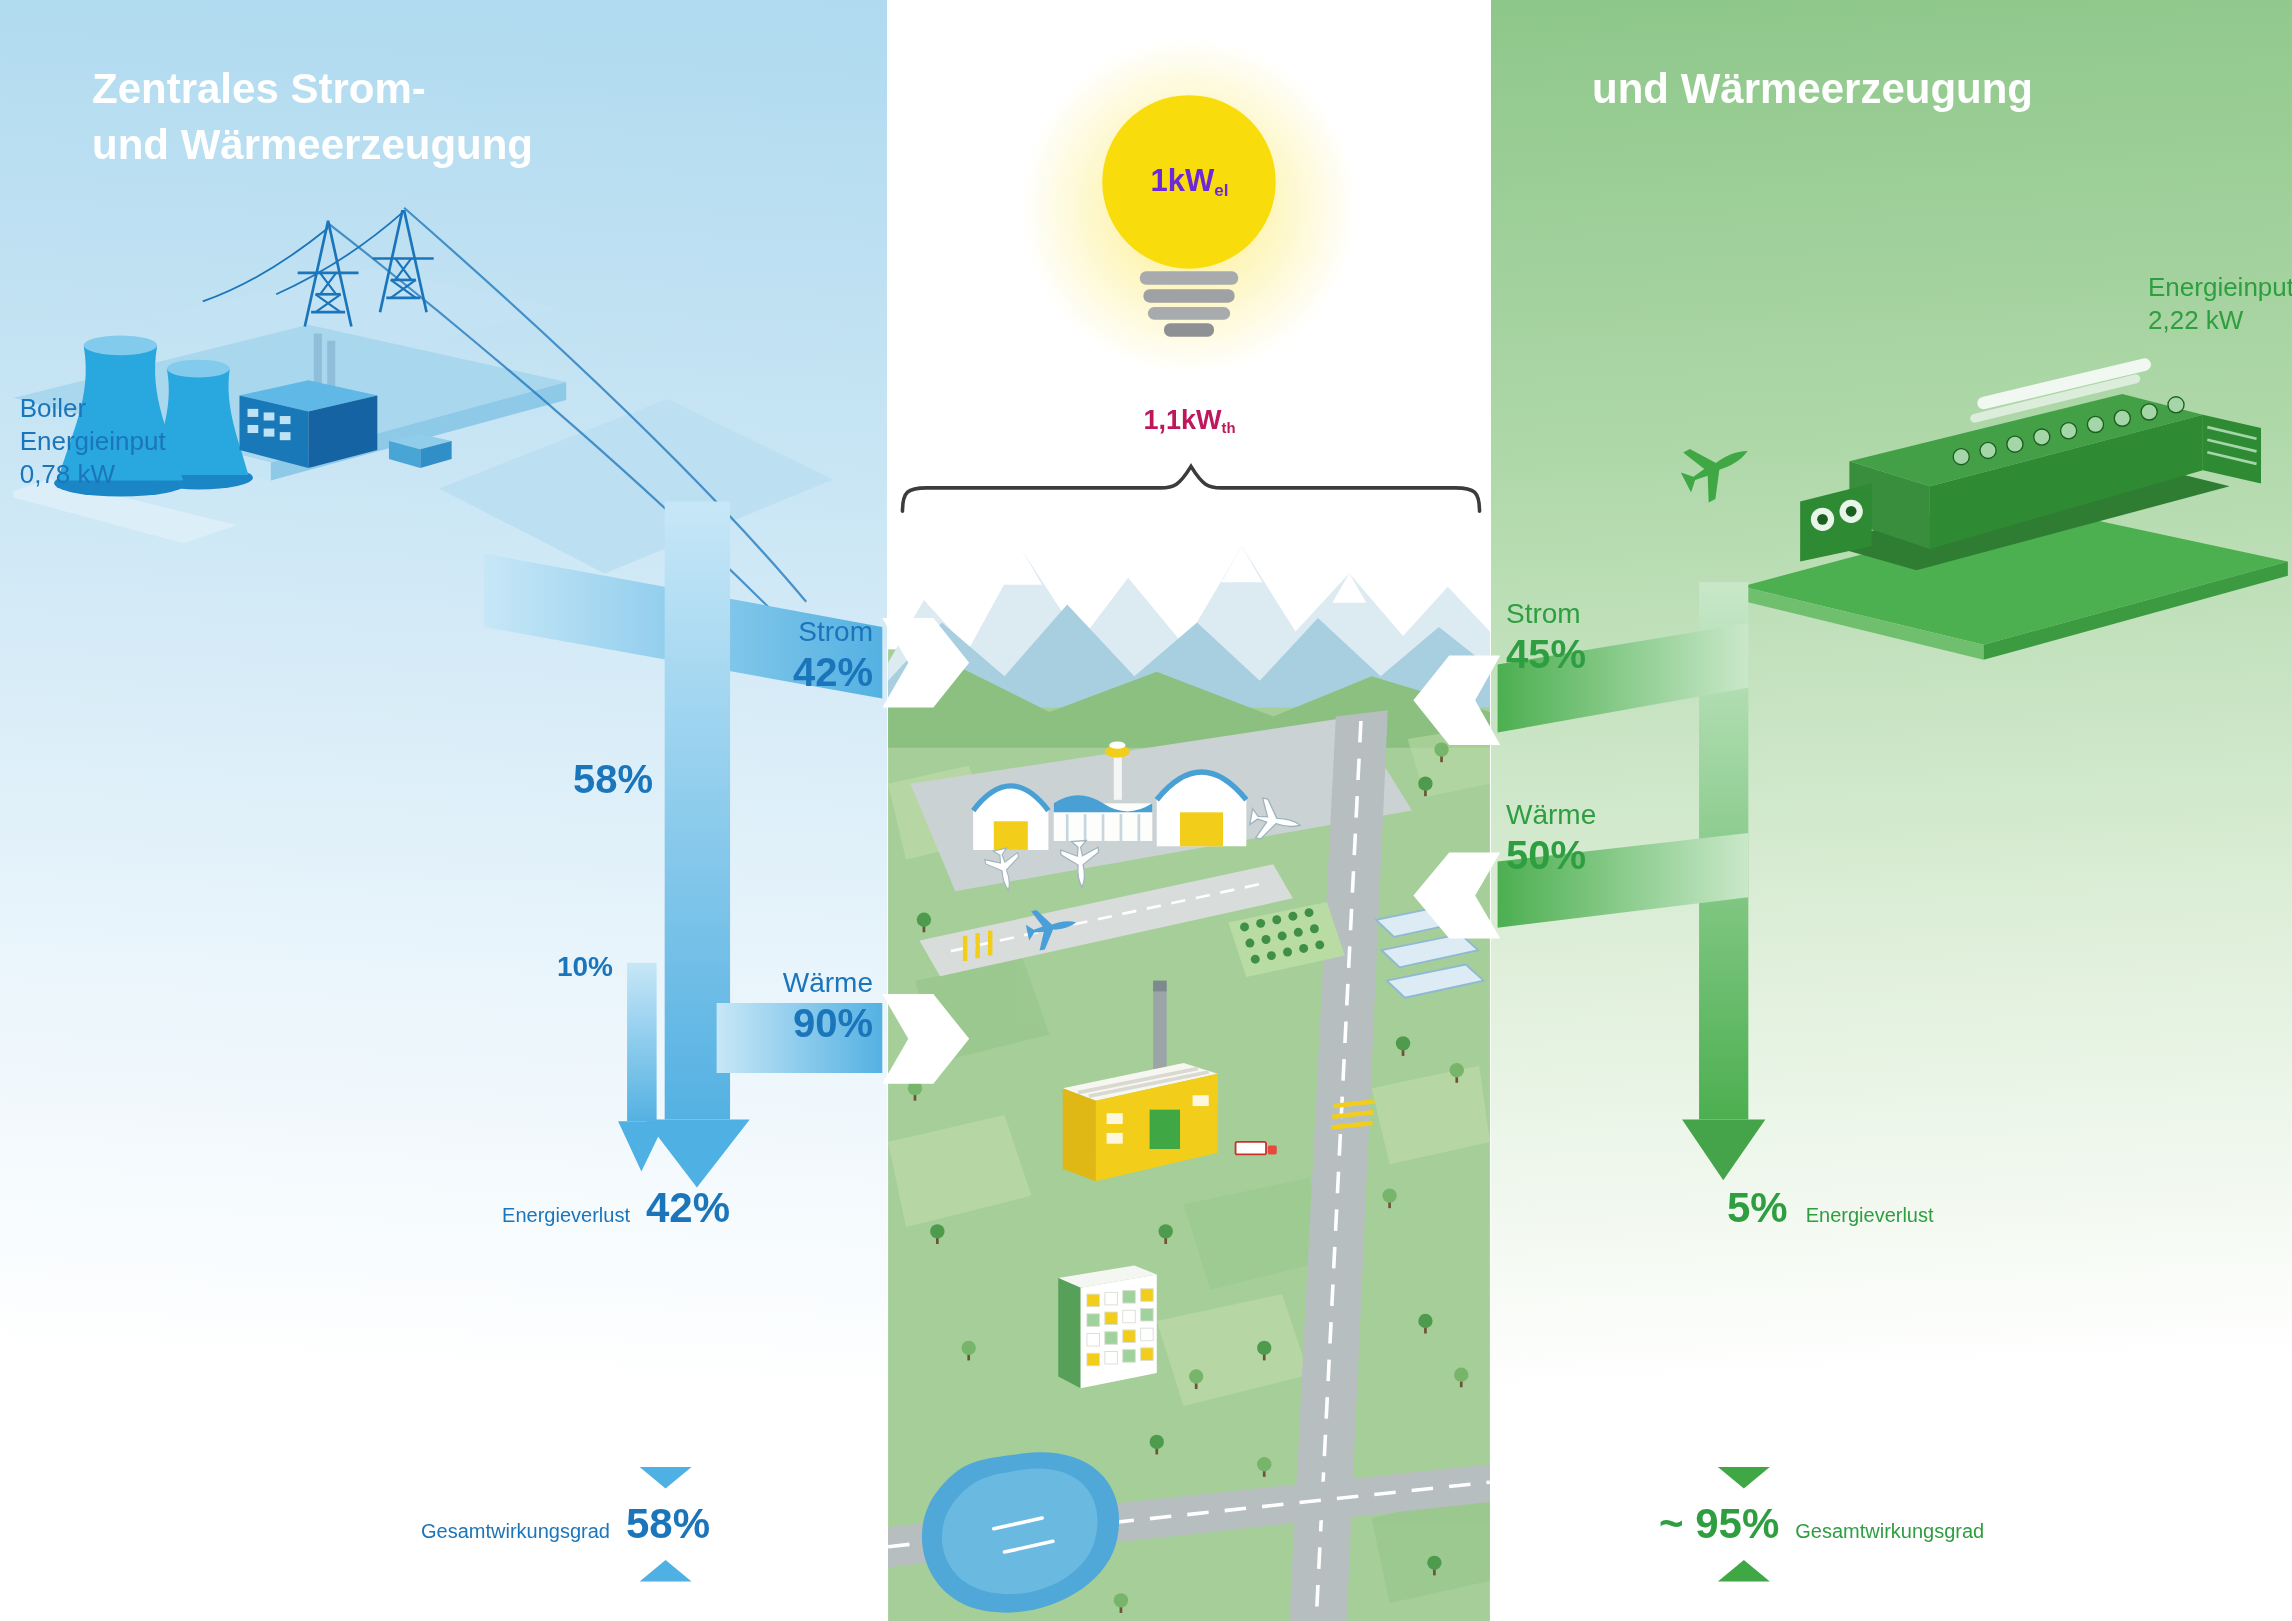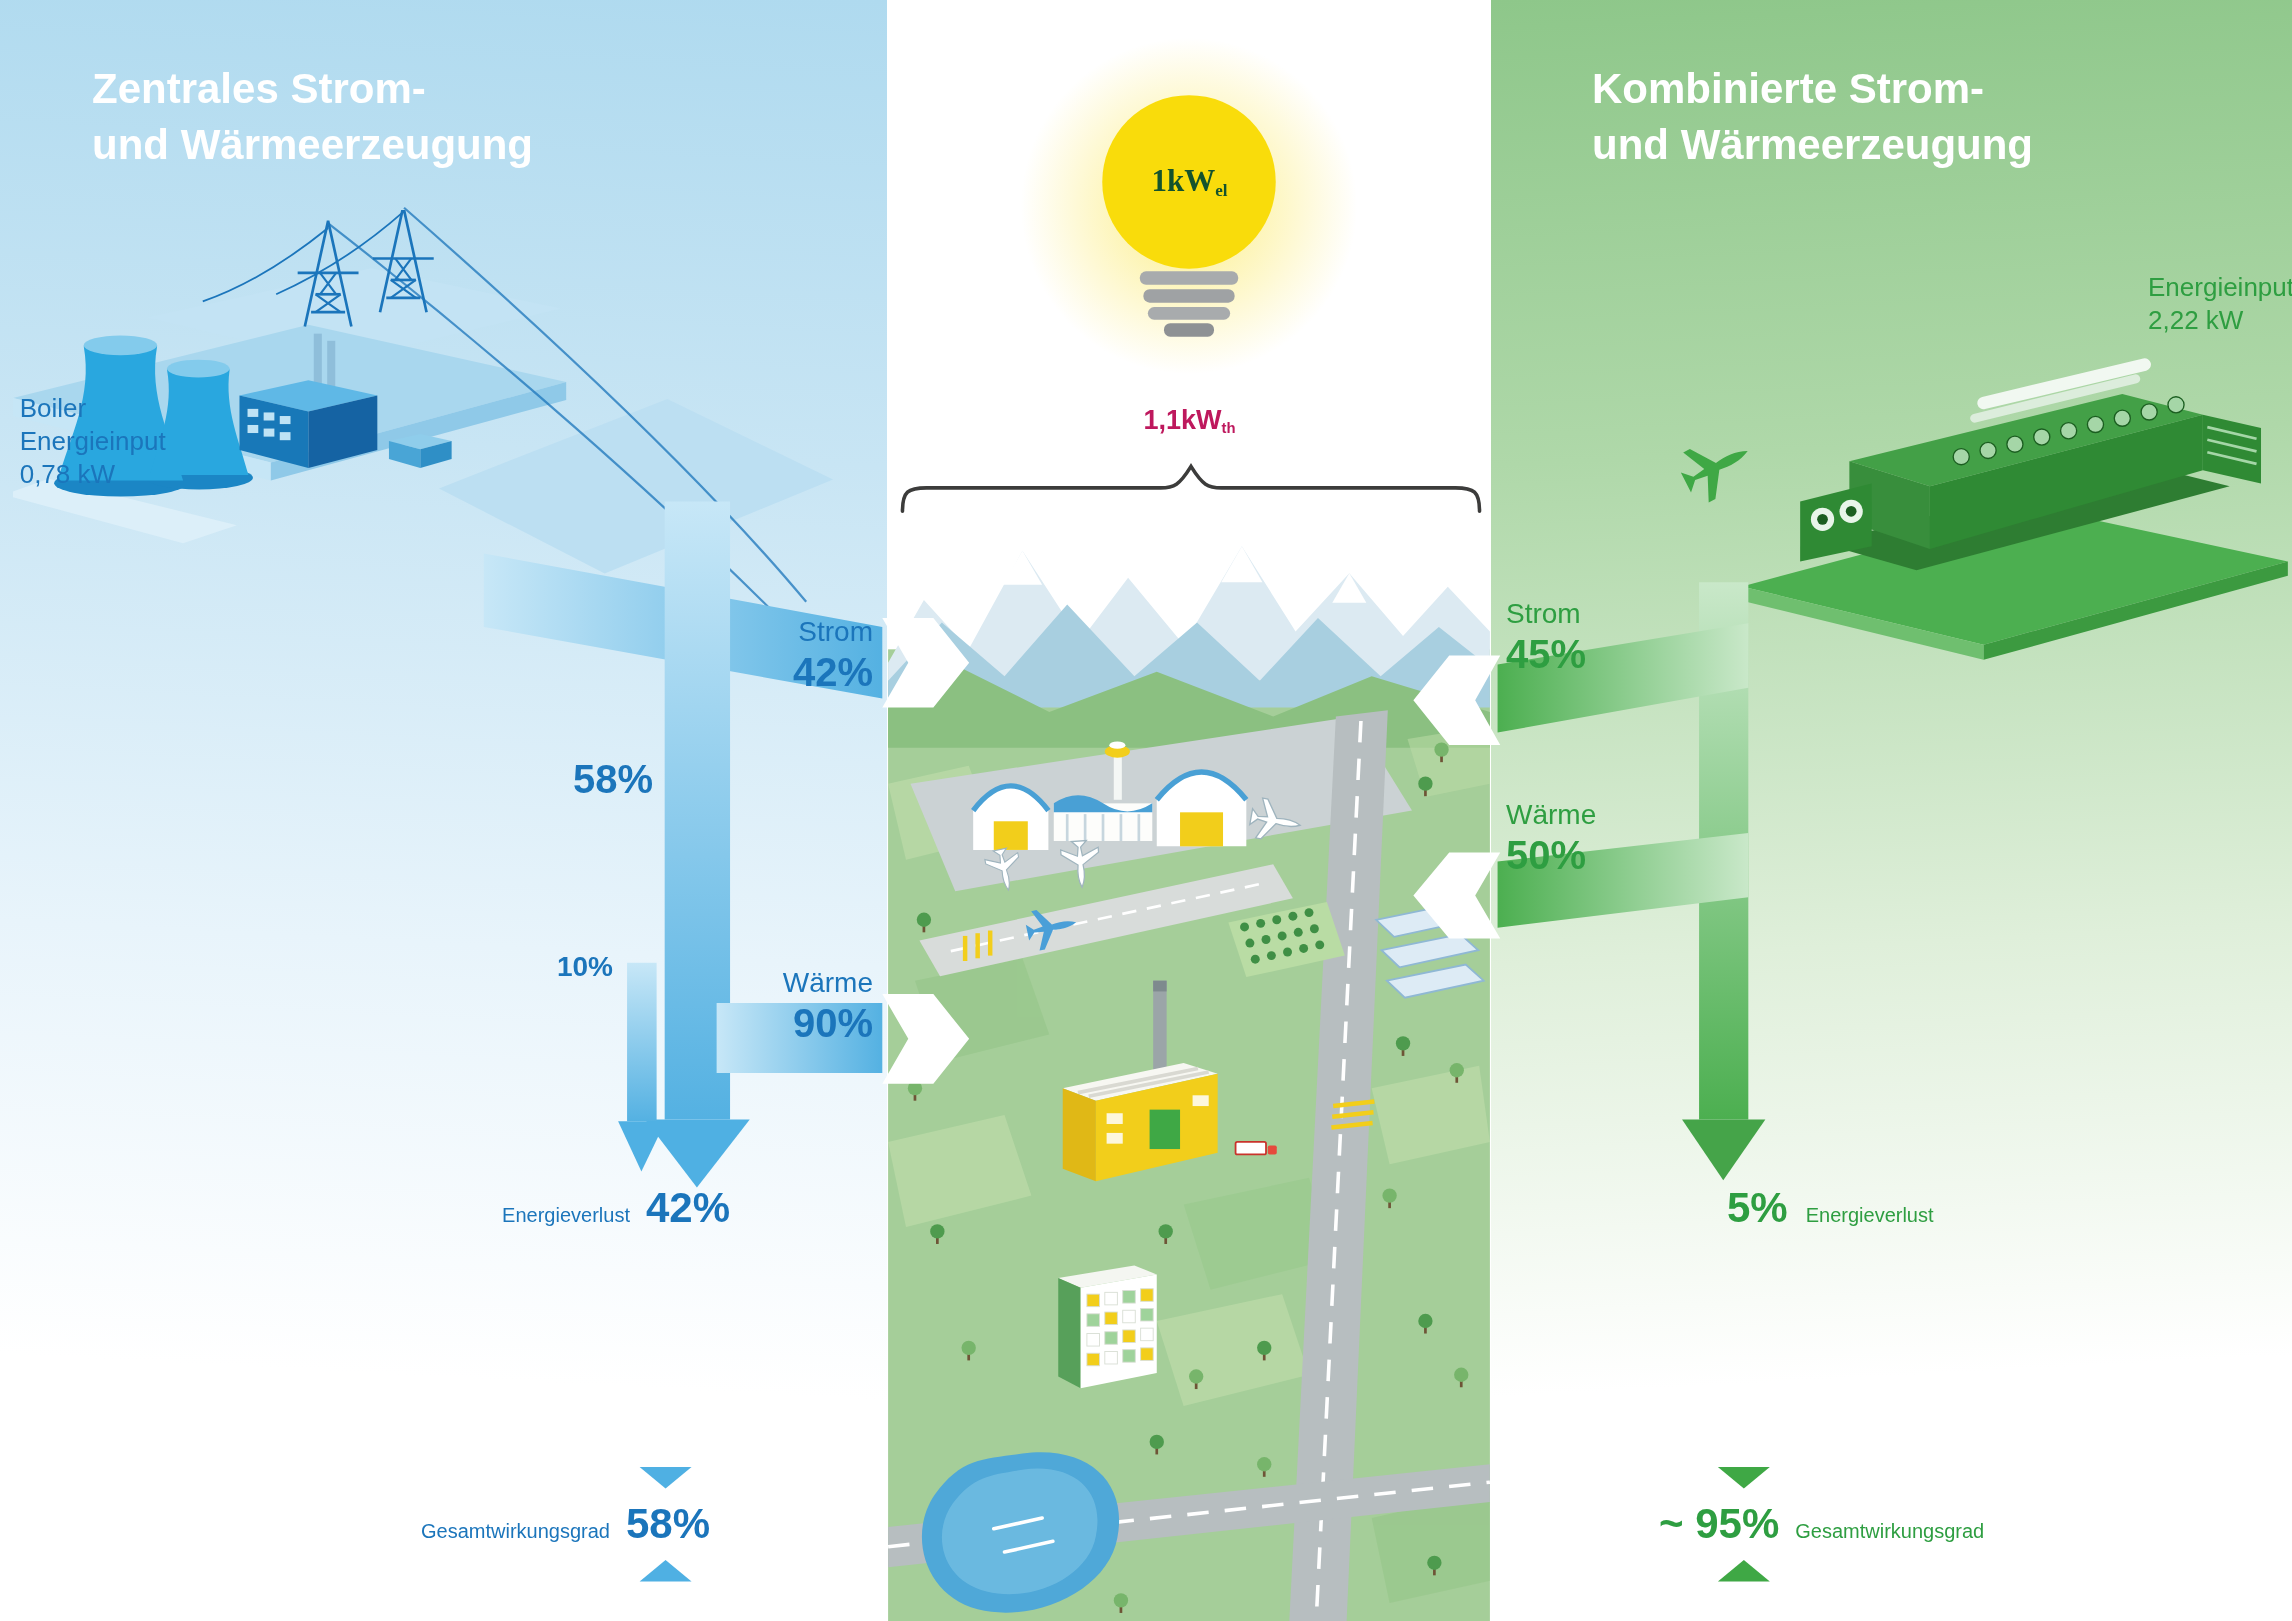--- a/index.html
+++ b/index.html
@@ -24,21 +24,21 @@
   .flow-label .val{font-size:40px;font-weight:bold;display:block;margin-top:1.8px;}
   .ralign{text-align:right;}
   .row{position:absolute;display:flex;align-items:baseline;z-index:5;}
   .row .lbl{font-size:20px;}
   .row .val{font-size:42px;font-weight:bold;}
   .blue{color:#1B75BB;}
   .green{color:#2E9E41;}
   .bulb-glow{position:absolute;left:1019px;top:36px;width:340px;height:340px;border-radius:50%;z-index:1;
     background:radial-gradient(circle, rgba(249,220,11,0.50) 0%, rgba(249,220,11,0.18) 45%, rgba(249,220,11,0) 70%);}
   .bulb-text{position:absolute;left:1100px;top:163px;width:179px;text-align:center;
-    font-size:31px;font-weight:bold;color:#14532d;z-index:5;font-family:Liberation Serif, serif;}
+    font-size:31px;font-weight:bold;color:#6d28d9;z-index:5;}
   .heat-text{position:absolute;left:1082px;top:405px;width:215px;text-align:center;
     font-size:27px;font-weight:bold;color:#be185d;z-index:5;}
   .subscript{font-size:0.55em;vertical-align:-0.28em;}
 </style>
 </head>
 <body>
 
 <div class="canvas">
 
   <div class="panel panel-left"></div>
@@ -436,21 +436,20 @@
     <span class="lbl">Energieverlust</span>
     <span class="val">42%</span>
   </div>
 
   <div class="row blue" style="left:269px;top:1500px;width:441px;justify-content:flex-end;gap:16px;">
     <span class="lbl">Gesamtwirkungsgrad</span>
     <span class="val">58%</span>
   </div>
 
   <div class="t-title" style="left:1592px;top:61px;">
-    <div>Kombinierte Strom-</div>
     <div>und Wärmeerzeugung</div>
   </div>
 
   <div class="t-label-sm green" style="left:2148px;top:271px;">
     <div>Energieinput</div>
     <div>2,22 kW</div>
   </div>
 
   <div class="flow-label green" style="left:1506px;top:598px;">
     <span class="lbl">Strom</span>

